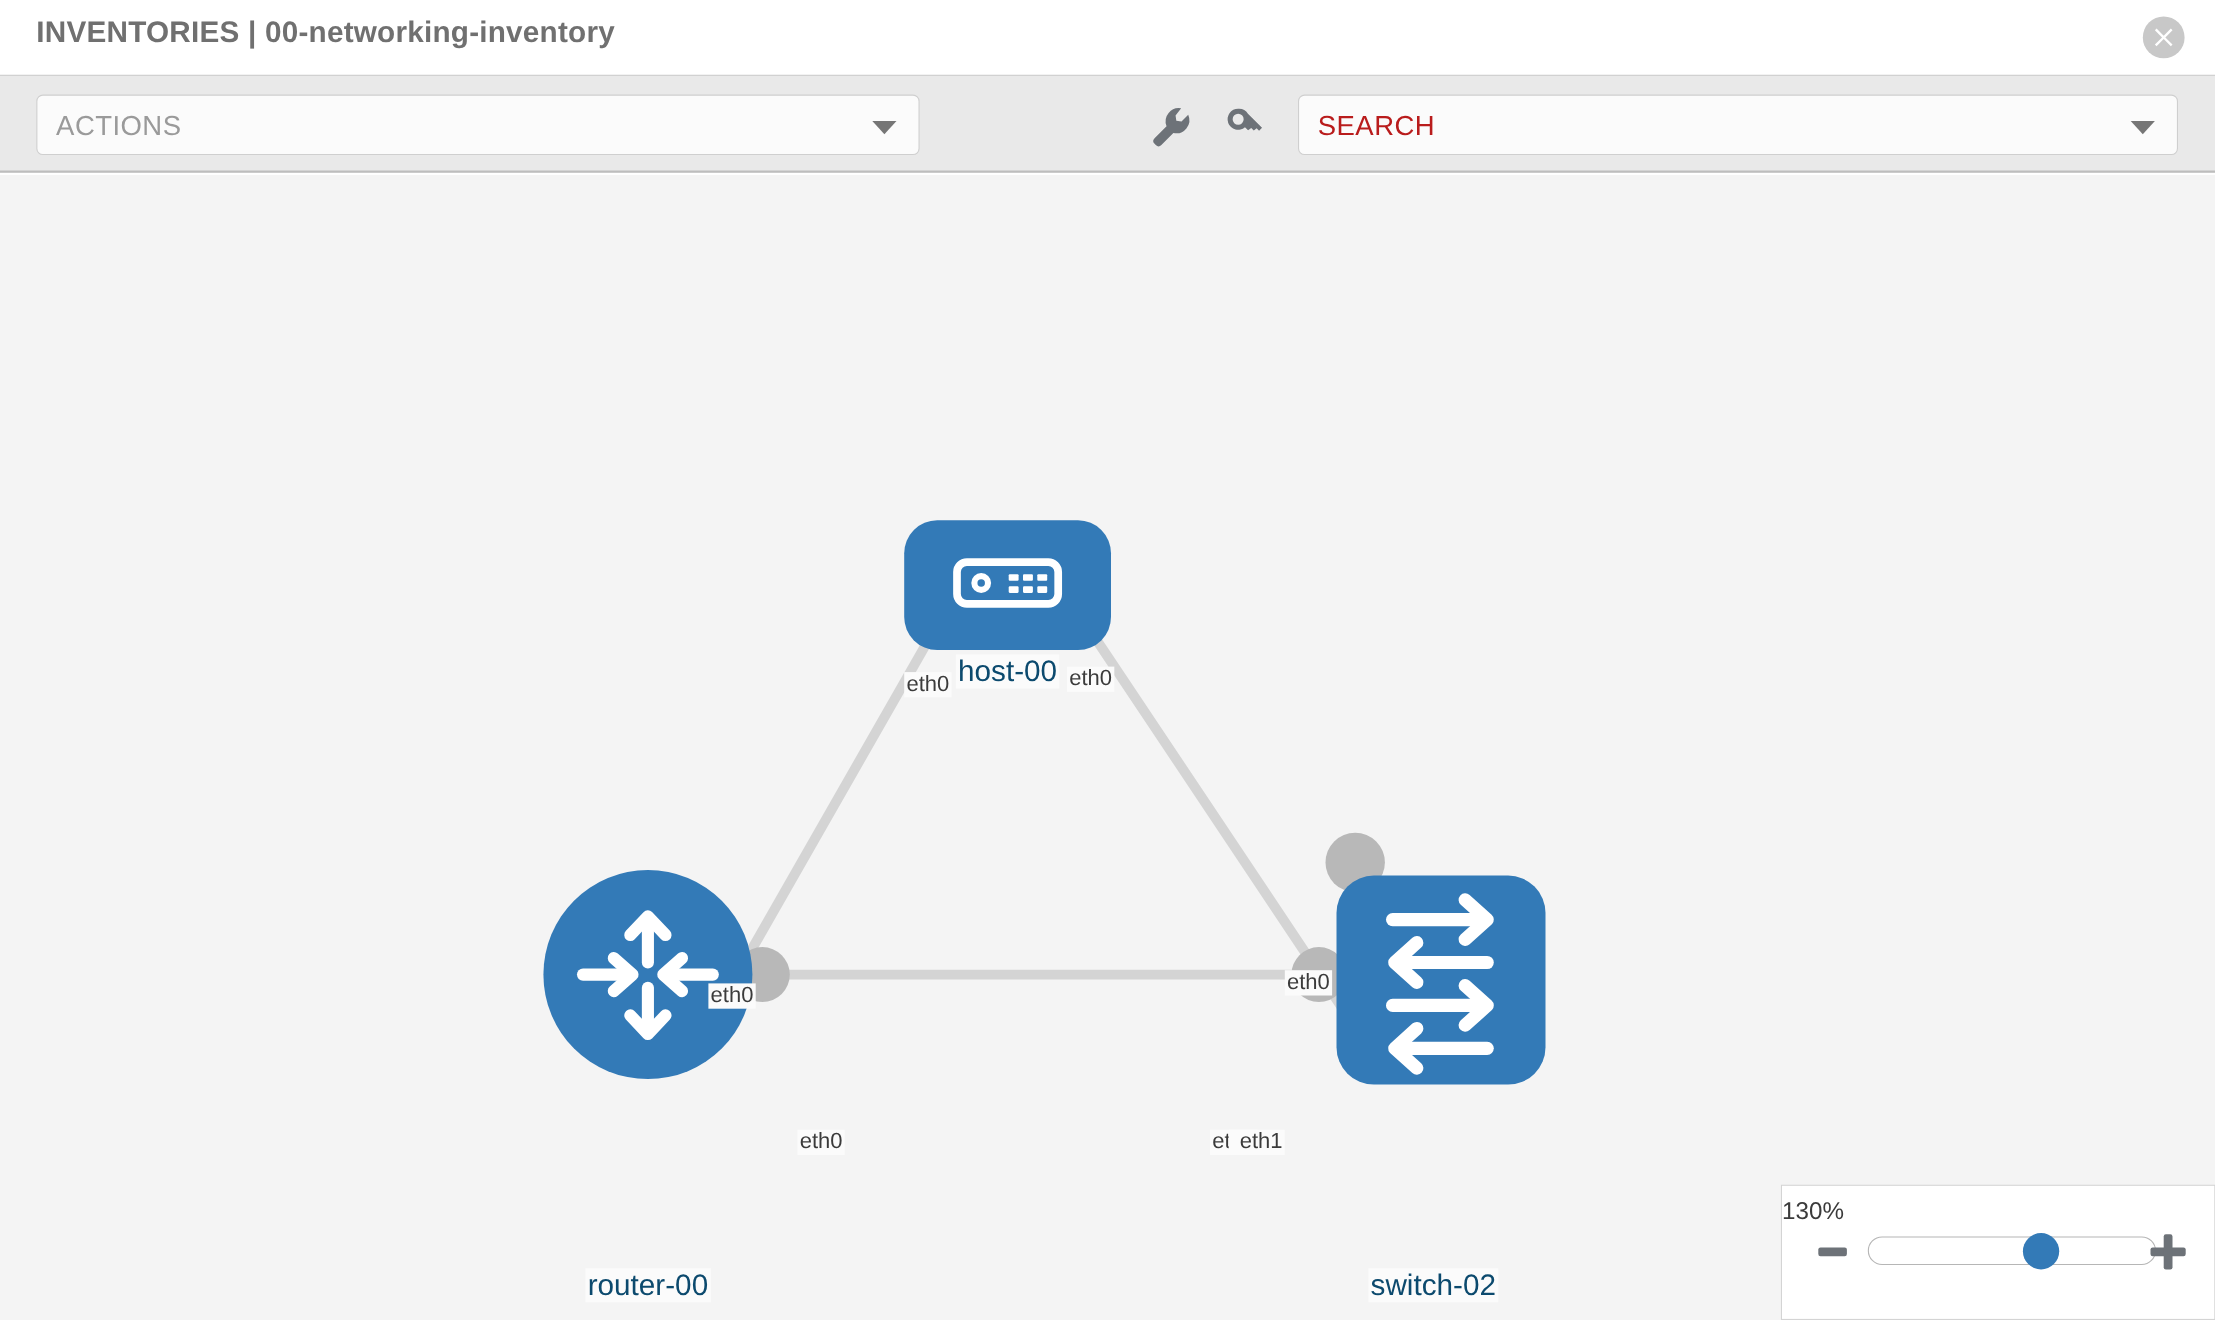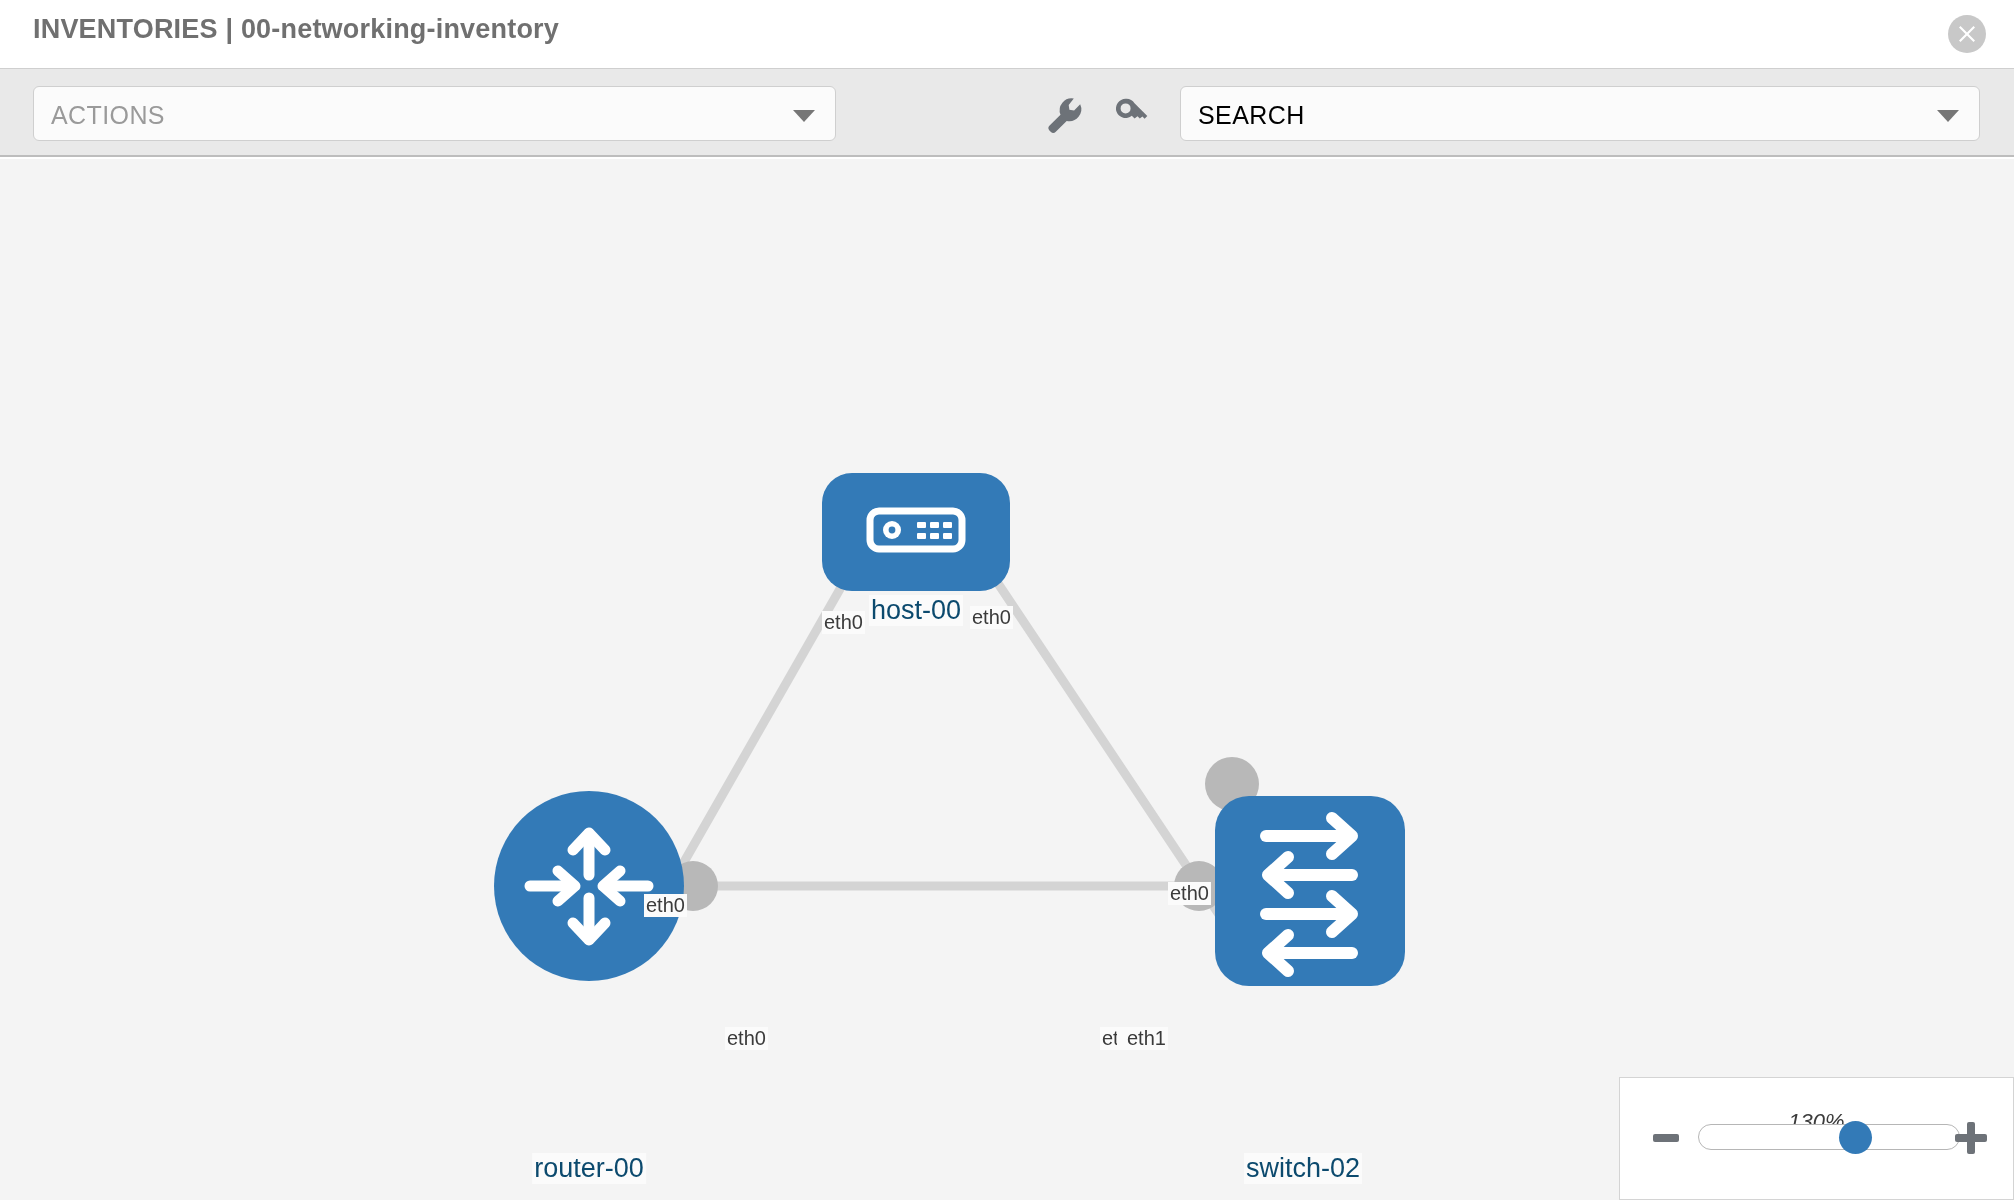--- a/index.html
+++ b/index.html
@@ -69,21 +69,21 @@
 
   .search-select {
     position: absolute; left: 1180px; top: 17px;
     width: 800px; height: 55px;
     background: #fbfbfb;
     border: 1px solid #cfcfcf;
     border-radius: 6px;
   }
   .search-label {
     position: absolute; left: 17px; top: 14px;
-    font-size: 25px; color: #000000; letter-spacing: 0.4px;
+    font-size: 25px; color: #b91c1c; letter-spacing: 0.4px;
   }
 
   
   .canvas {
     position: absolute; left: 0; top: 159px;
     width: 2014px; height: 1041px;
     background: #f4f4f4;
     overflow: hidden;
   }
   .topology { position: absolute; left: 0; top: 0; width: 2014px; height: 1041px; }
@@ -108,23 +108,23 @@
   }
 
   
   .zoom-panel {
     position: absolute; left: 1619px; top: 1077px;
     width: 395px; height: 123px;
     background: #ffffff;
     border: 1px solid #d4d4d4;
   }
   .zoom-value {
-    position: absolute; left: 0; top: 31px; width: 100%;
-    text-align: center;
-    font-size: 22px; color: #3b3b3b; font-style: italic;
+    position: absolute; left: 0; top: 10px; width: 100%;
+    text-align: left;
+    font-size: 22px; color: #3b3b3b;
   }
   .zoom-minus {
     position: absolute; left: 33px; top: 56px;
     width: 26px; height: 8px; background: #6d7278;
     border-radius: 2px; cursor: pointer;
   }
   .zoom-plus {
     position: absolute; right: 26px; top: 44px;
     width: 32px; height: 32px; cursor: pointer;
   }

